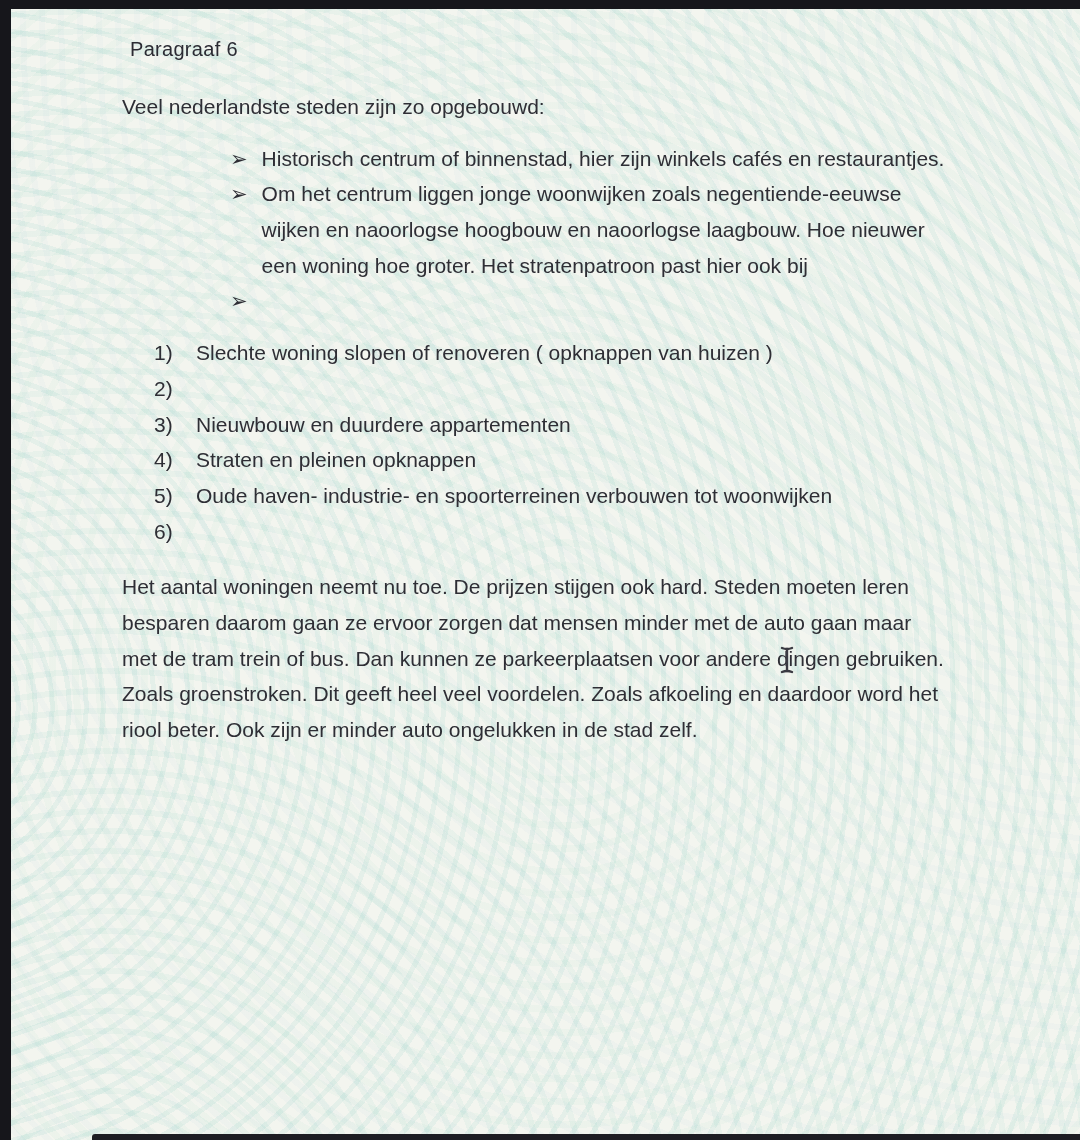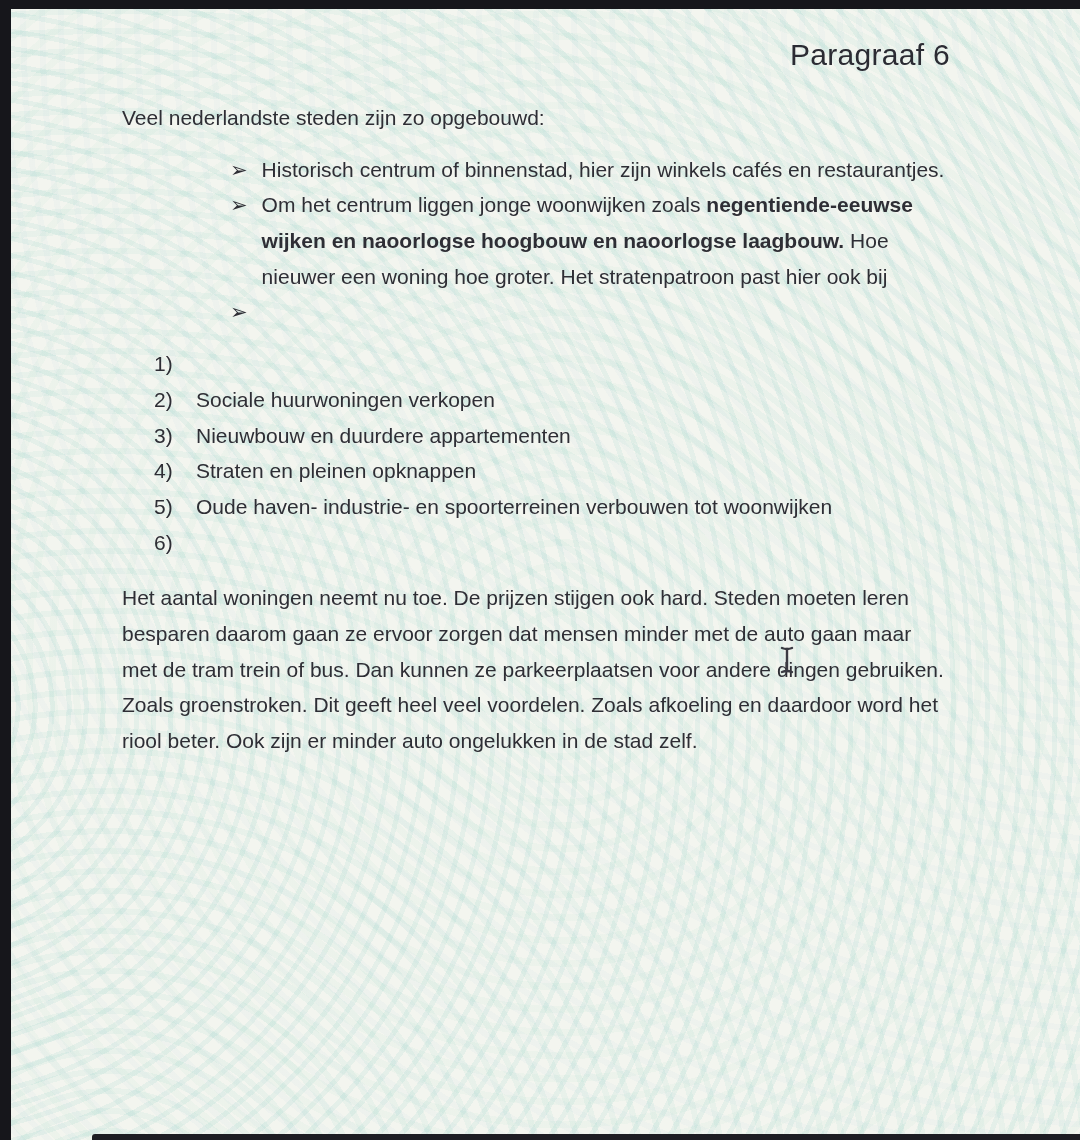--- a/index.html
+++ b/index.html
@@ -26,36 +26,35 @@
   .edge-bottom { position: absolute; bottom: 0; left: 92px; right: 0; height: 6px; background: #1d1d23; border-radius: 3px 0 0 0; }
 
   .content {
     position: absolute;
     top: 38px;
     left: 122px;
     width: 828px;
   }
 
   .title {
-    font-size: 30px;
+    font-size: 20px;
     font-weight: 400;
     color: #2b2b33;
     margin: 0 0 28px 8px;
     letter-spacing: 0.3px;
-    text-align: right;
   }
 
   .para {
     font-size: 21px;
     line-height: 1.7;
     margin: 12px 0 16px 0;
   }
   .para.tight { margin-bottom: 14px; }
 
-  .bold { font-weight: 700; }
+  .bold { font-weight: 400; }
 
   ul.arrows {
     list-style: none;
     margin: 0 0 16px 0;
     padding: 0 0 0 108px;
   }
   ul.arrows li {
     display: flex;
     gap: 14px;
     font-size: 21px;
@@ -113,24 +112,26 @@
       <li>
         <span class="marker">➢</span>
       </li>
     </ul>
 
 
 
     <ol class="nums">
       <li>
         <span class="num">1)</span>
+        <span>
+          <span>Slechte woning slopen of </span><span class="bold">renoveren (</span><span> opknappen van huizen )</span>
+        </span>
       </li>
       <li>
         <span class="num">2)</span>
-        <span>Sociale huurwoningen verkopen</span>
       </li>
       <li>
         <span class="num">3)</span>
         <span>Nieuwbouw en duurdere appartementen</span>
       </li>
       <li>
         <span class="num">4)</span>
         <span>Straten en pleinen opknappen</span>
       </li>
       <li>

